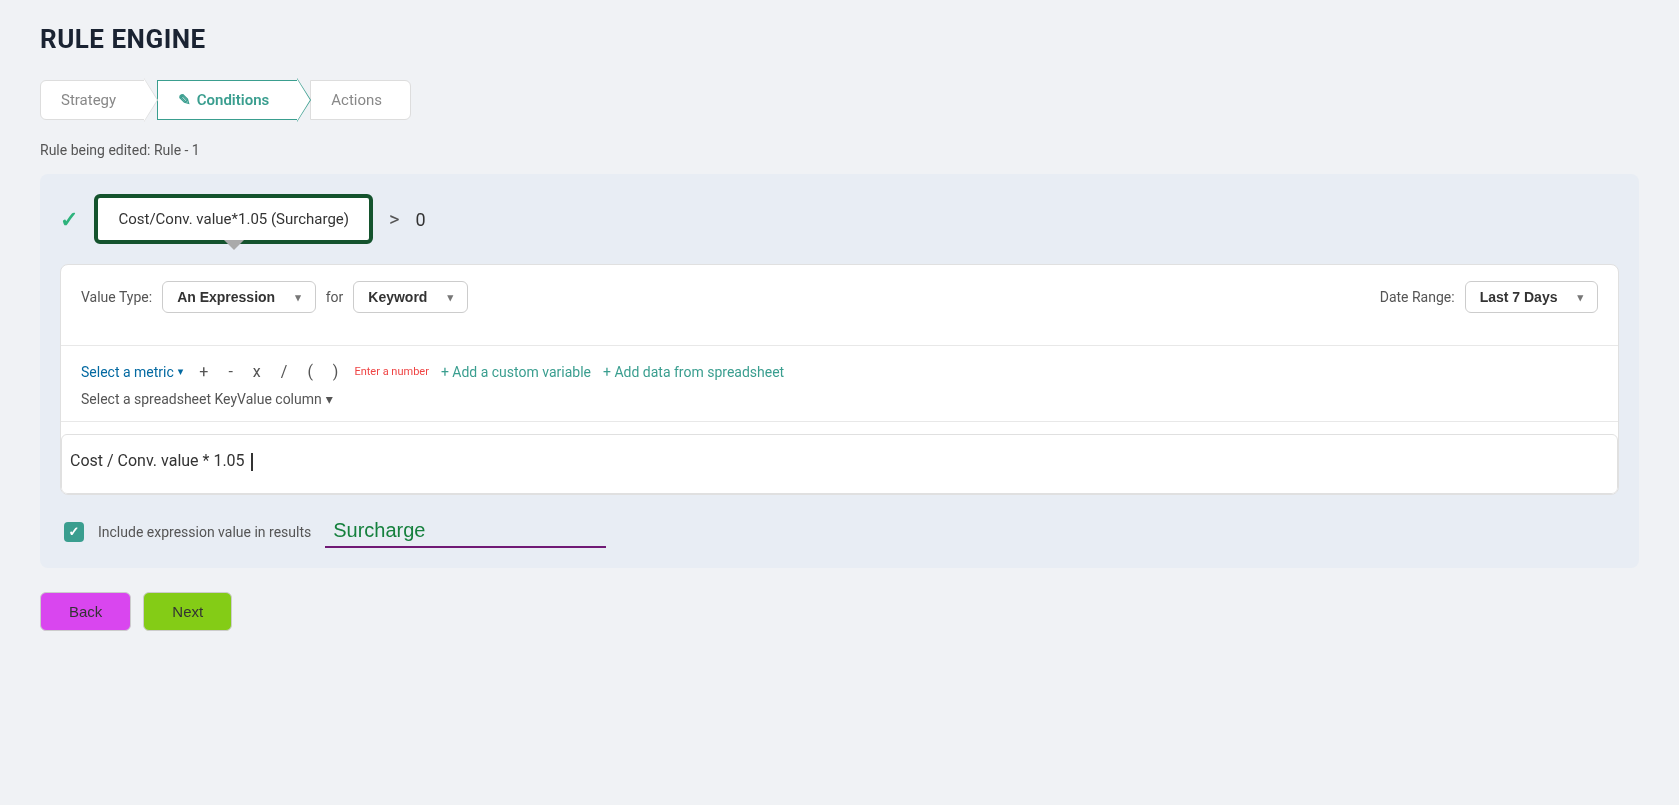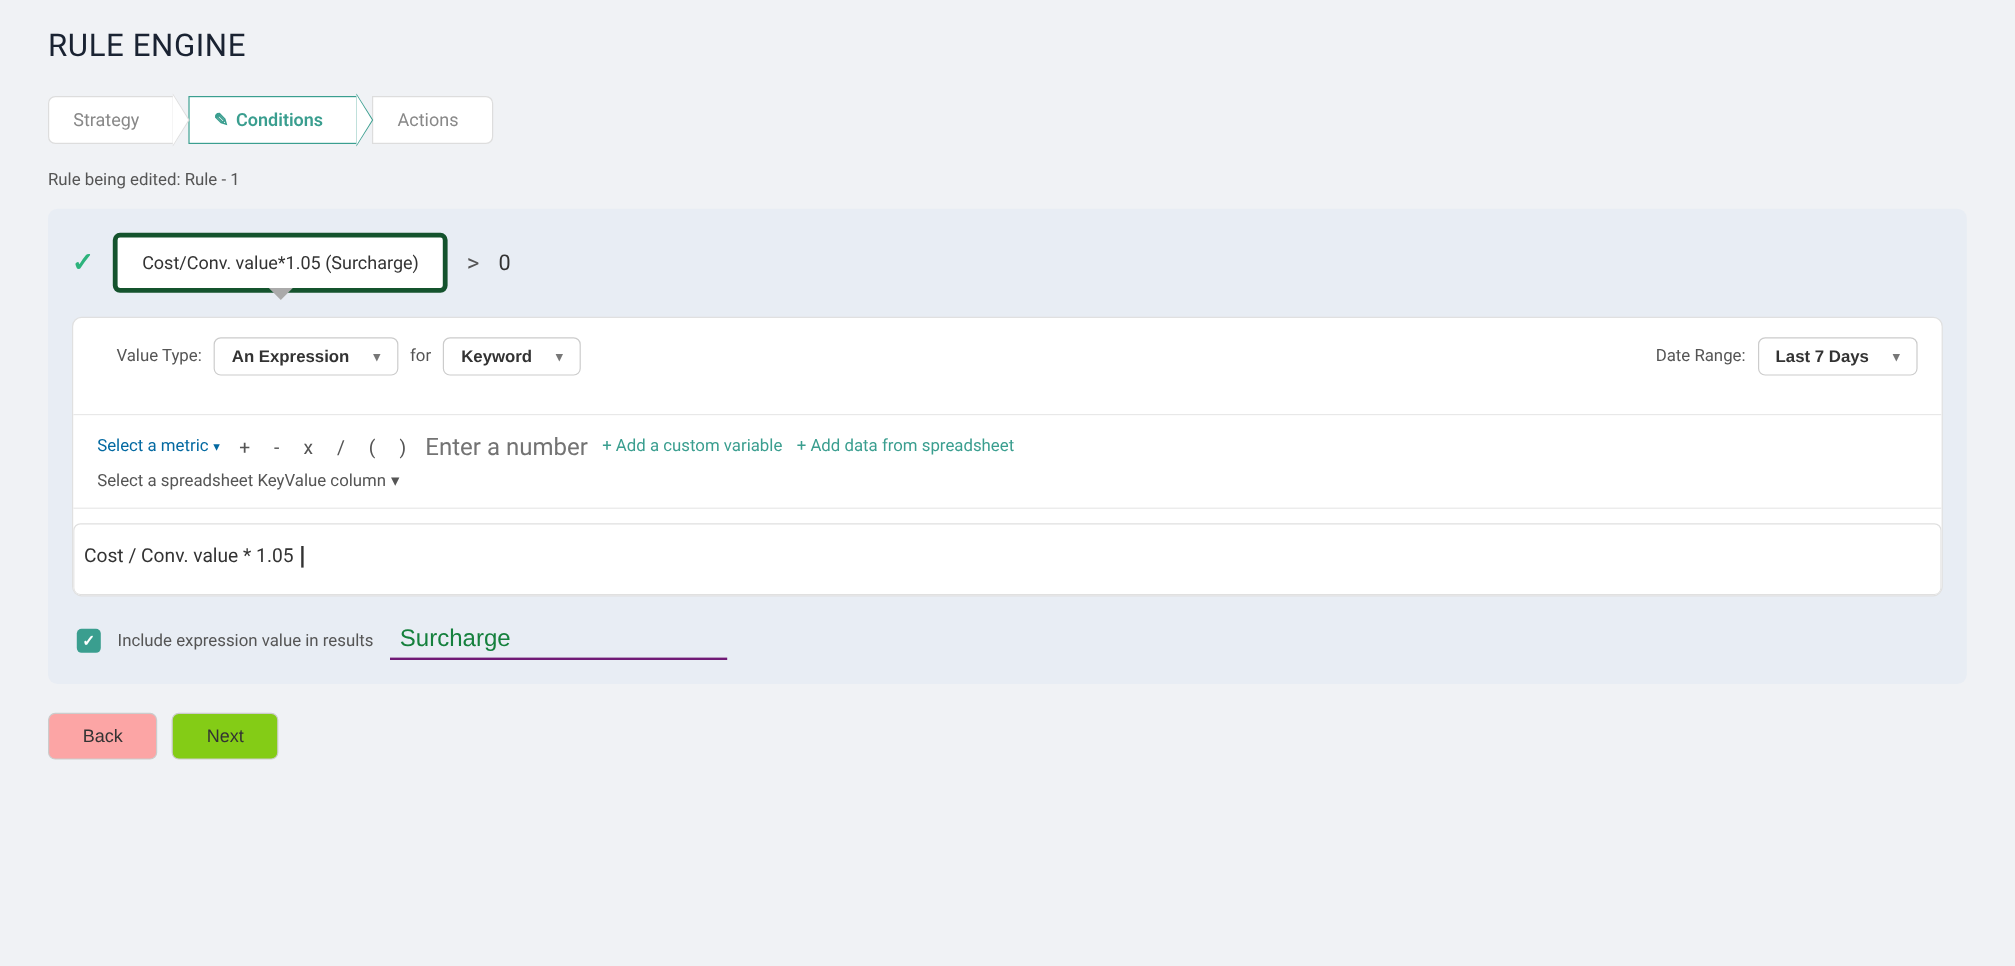--- a/index.html
+++ b/index.html
@@ -11,21 +11,21 @@
     }
 
     .page-wrapper {
       background: #f0f2f5;
       min-height: 805px;
       padding: 24px 40px;
     }
 
     .page-title {
       font-size: 26px;
-      font-weight: 400;
+      font-weight: 700;
       color: #1a2332;
       letter-spacing: 0.5px;
       margin-bottom: 24px;
       text-transform: uppercase;
     }
 
     
     .stepper {
       display: flex;
       align-items: center;
@@ -154,21 +154,20 @@
       display: flex;
       align-items: center;
       gap: 10px;
       font-size: 14px;
       color: #555;
     }
 
     .value-type-label {
       font-size: 14px;
       color: #555;
-      margin-left: 16px;
     }
 
     .dropdown-btn {
       display: flex;
       align-items: center;
       gap: 20px;
       padding: 7px 14px;
       border: 1px solid #ccc;
       border-radius: 6px;
       background: #fff;
@@ -218,22 +217,22 @@
     }
 
     .op-btn {
       font-size: 16px;
       color: #555;
       cursor: pointer;
       padding: 2px 4px;
     }
 
     .enter-number {
-      font-size: 20px;
-      color: #737373;
+      font-size: 11px;
+      color: #ef4444;
       cursor: pointer;
     }
 
     .add-custom-link {
       font-size: 14px;
       color: #3a9e8f;
       cursor: pointer;
       text-decoration: none;
     }
 
@@ -323,21 +322,21 @@
     .bottom-buttons {
       display: flex;
       gap: 12px;
       margin-top: 24px;
     }
 
     .btn-back {
       padding: 10px 28px;
       border: 1px solid #ccc;
       border-radius: 6px;
-      background: #fca5a5;
+      background: #d946ef;
       font-size: 15px;
       color: #333;
       cursor: pointer;
       font-weight: 500;
     }
 
     .btn-next {
       padding: 10px 28px;
       border: 1px solid #ccc;
       border-radius: 6px;

